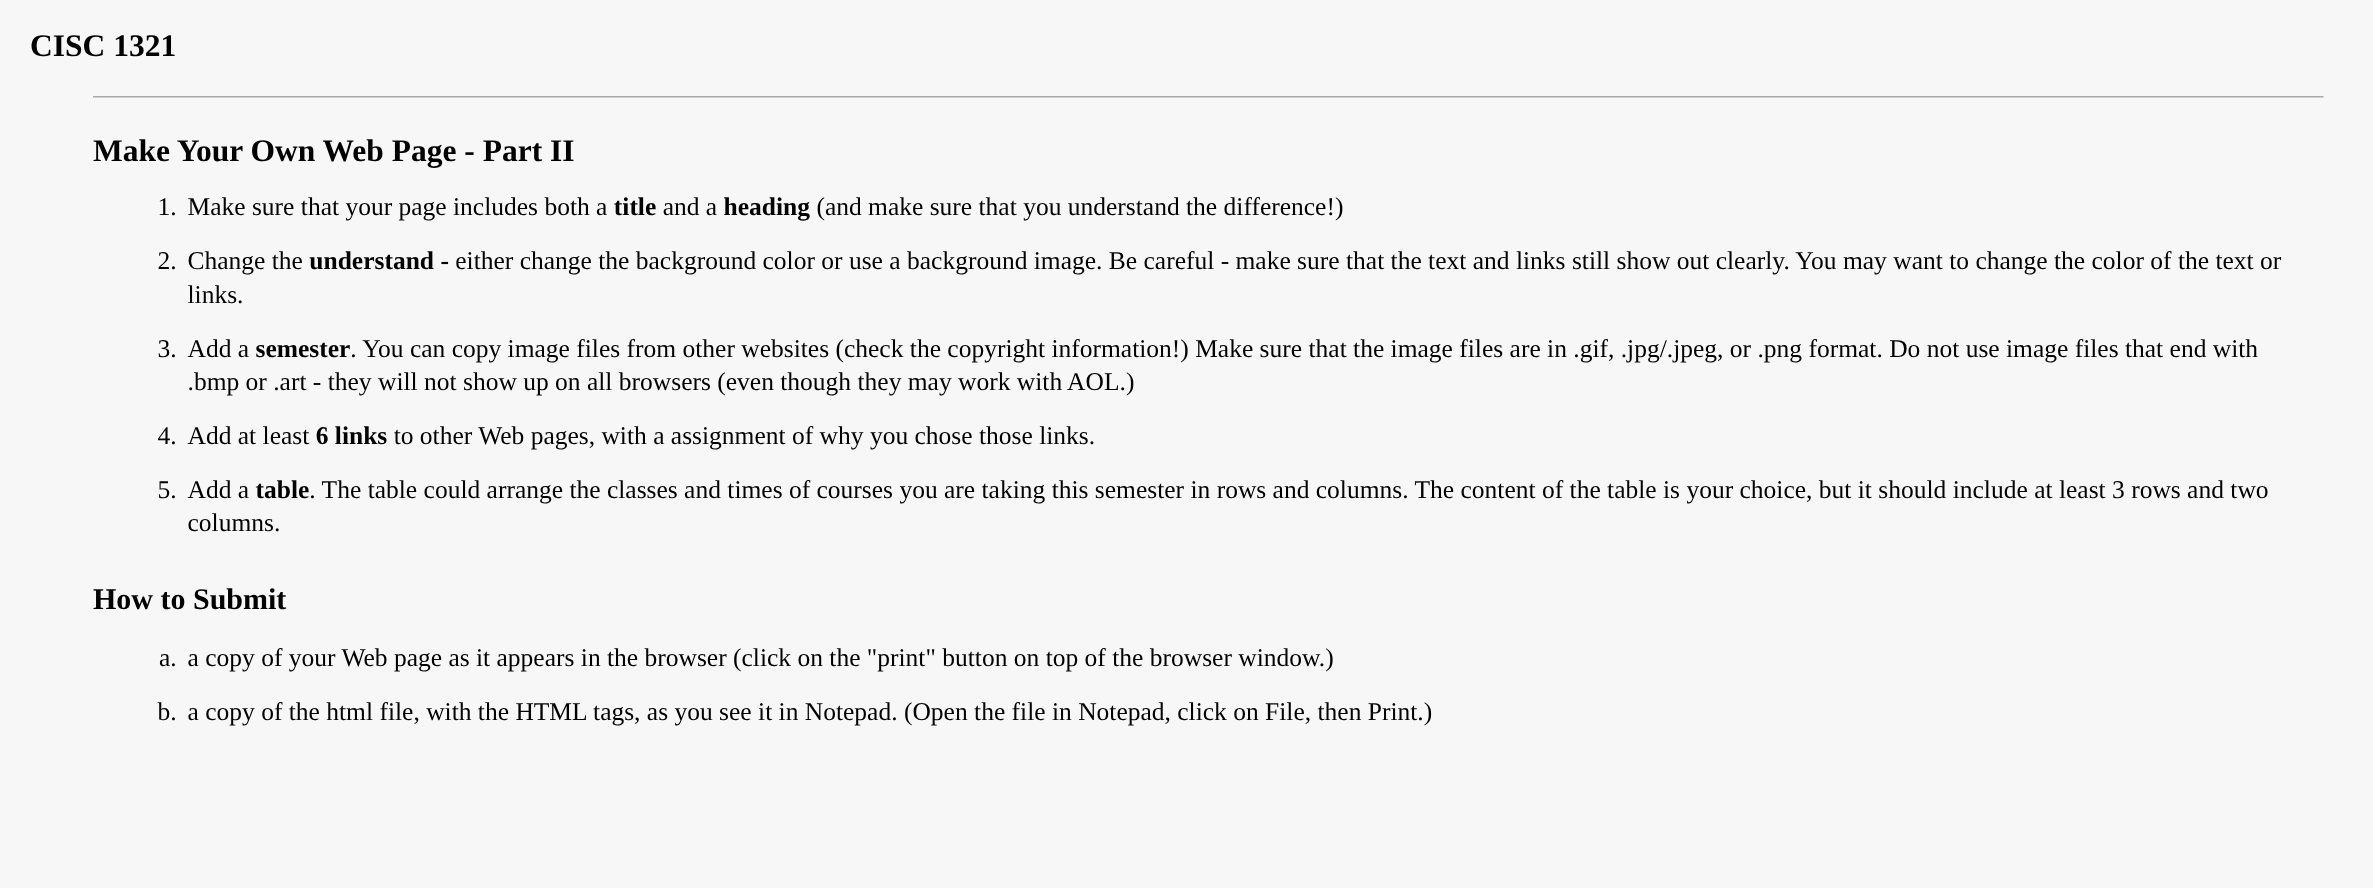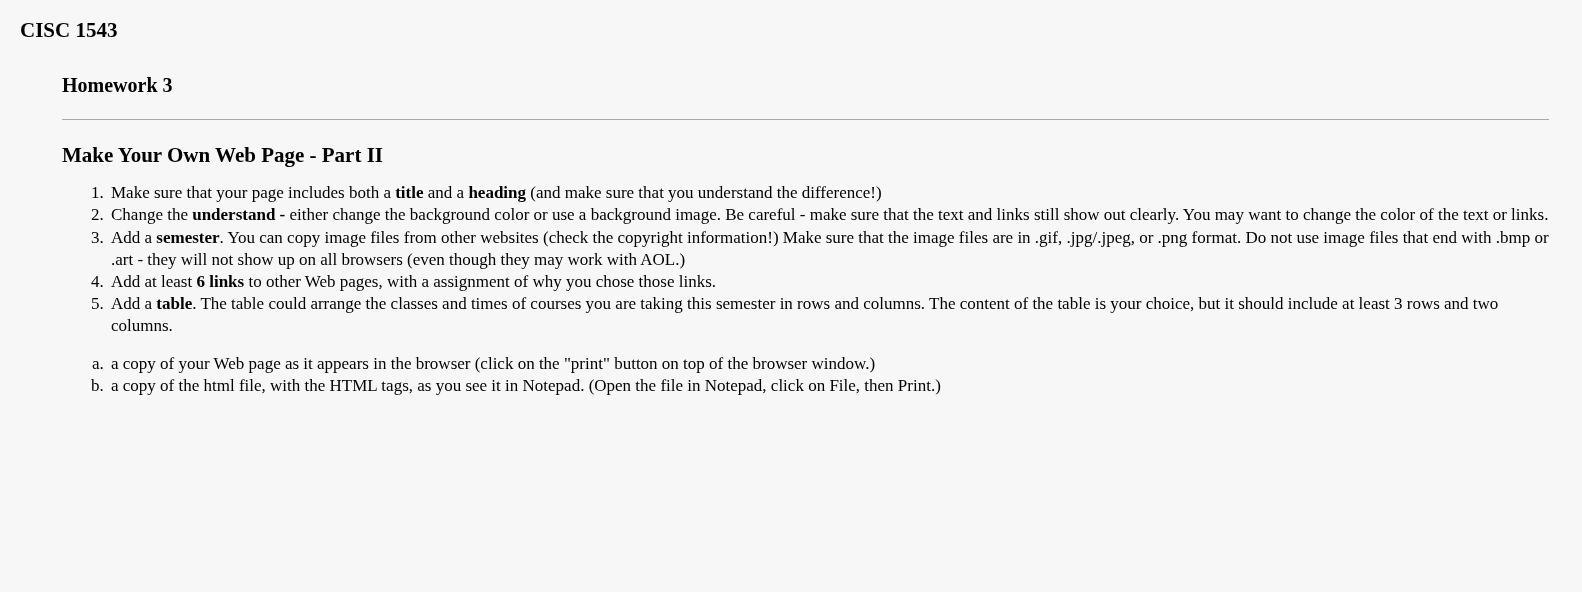--- a/index.html
+++ b/index.html
@@ -85,50 +85,50 @@
     font-size: 17px;
     line-height: 1.30;
     margin: 16px 0 0 0;
     padding-left: 46px;
     list-style-type: lower-alpha;
   }
 
   ol.numbered li,
   ol.lettered li {
     padding-left: 3px;
-    margin: 0;
+    margin: 14px;
   }
 
   b { font-weight: bold; }
 </style>
 </head>
 <body>
 
 <div class="page">
 
-  <div class="course-title">CISC 1543</div>
+  <div class="course-title">CISC 1321</div>
 
   <div class="indent">
 
-    <div class="hw-title">Homework 3</div>
 
     <hr class="rule">
 
     <div class="section-title">Make Your Own Web Page - Part II</div>
 
 
     <ol class="numbered">
       <li><span>Make sure that your page includes both a </span><b>title</b><span> and a </span><b>heading</b><span> (and make sure that you understand the difference!)</span></li>
       <li><span>Change the </span><b>understand -</b><span></span><b></b><span> either change the background color or use a background image. Be careful - make sure that the text and links still show out clearly. You may want to change the color of the text or links.</span></li>
       <li><span>Add a </span><b>semester</b><span></span><b></b><span>. You can copy image files from other websites (check the copyright information!) Make sure that the image files are in .gif, .jpg/.jpeg, or .png format. Do not use image files that end with .bmp or .art - they will not show up on all browsers (even though they may work with AOL.)</span></li>
       <li><span>Add at least </span><b>6 links</b><span></span><b></b><span> to other Web pages, with a assignment of why you chose those links.</span></li>
       <li><span>Add a </span><b>table</b><span></span><b></b><span>. The table could arrange the classes and times of courses you are taking this semester in rows and columns. The content of the table is your choice, but it should include at least 3 rows and two columns.</span></li>
     </ol>
 
 
+    <div class="section-title-sub">How to Submit</div>
 
 
     <ol class="lettered">
       <li>a copy of your Web page as it appears in the browser (click on the "print" button on top of the browser window.)</li>
       <li>a copy of the html file, with the HTML tags, as you see it in Notepad. (Open the file in Notepad, click on File, then Print.)</li>
     </ol>
 
   </div>
 </div>
 

